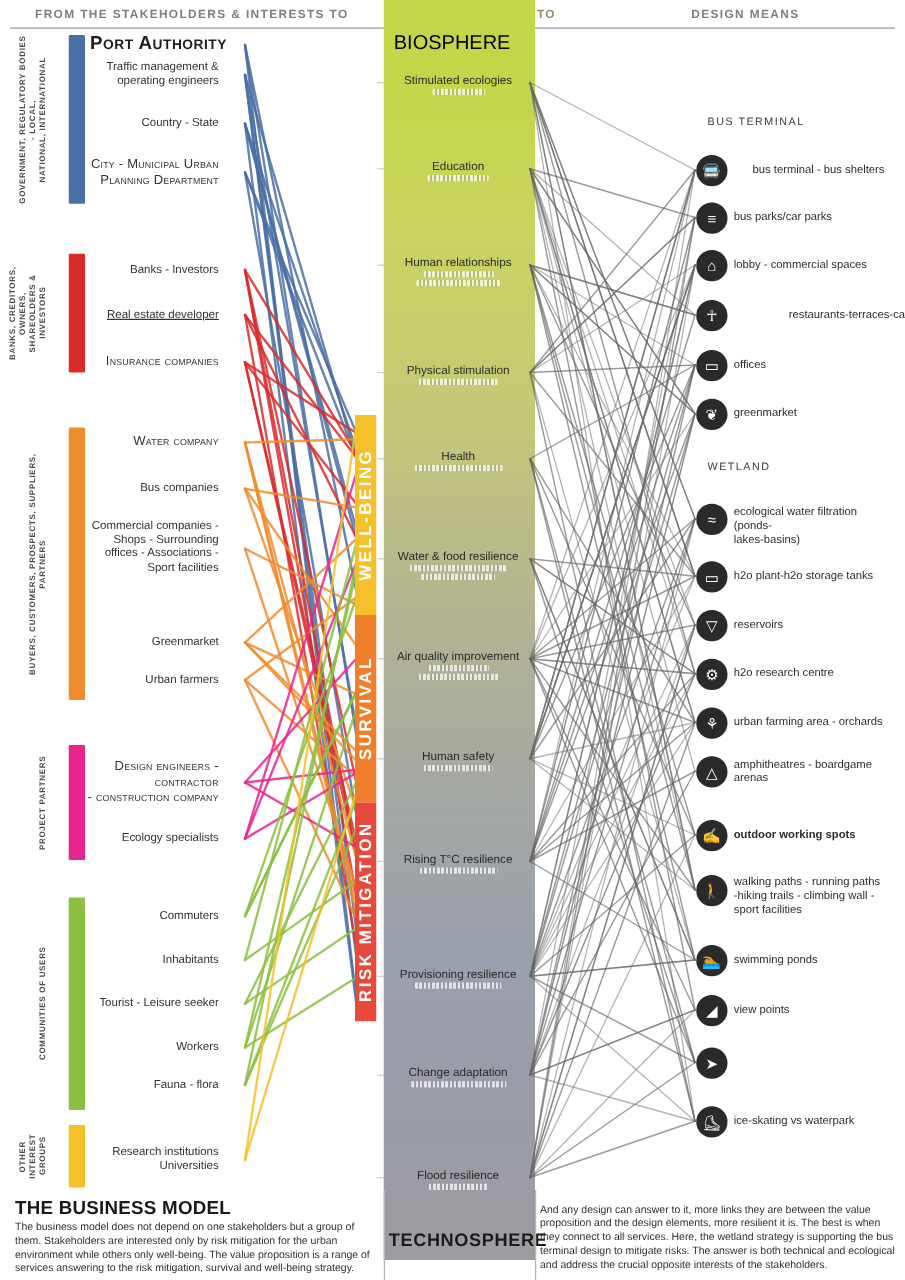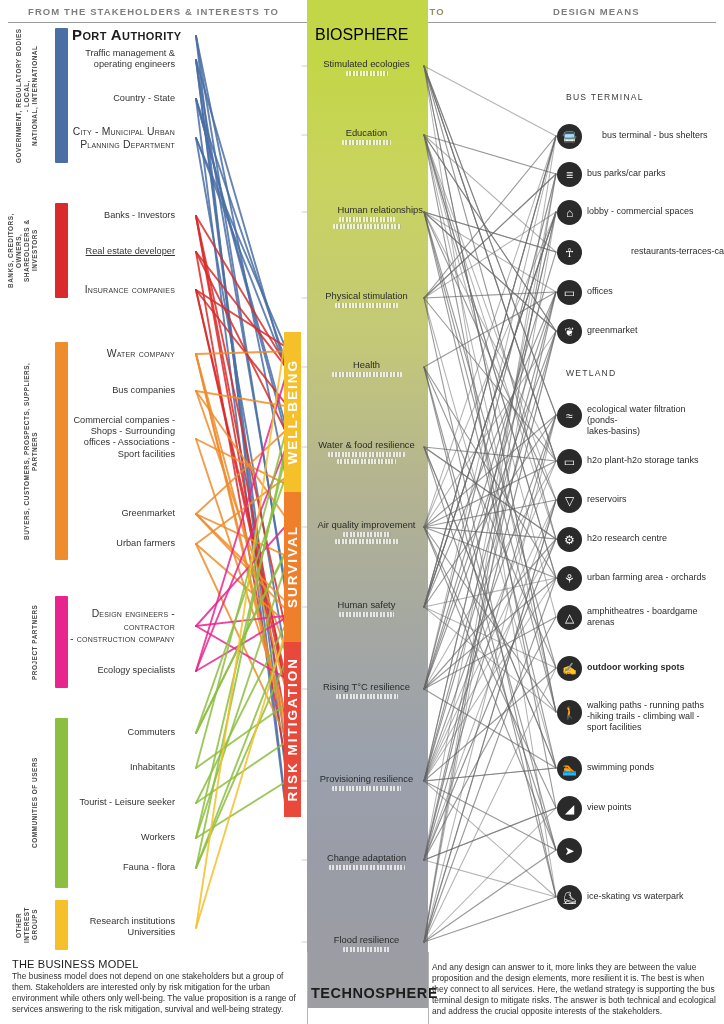--- a/index.html
+++ b/index.html
@@ -102,21 +102,21 @@
   }
   .dm .dlbl {
     font-size: 9px; color: #2c2c2c; line-height: 1.2;
     padding-top: 6px; width: 128px;
   }
   .dm .dlbl.two { padding-top: 1px; }
   .dm .dlbl.three { padding-top: 0px; }
 
   
   #foot-l { position: absolute; left: 12px; top: 958px; width: 292px; }
-  #foot-l .ft-t { font-size: 11px; font-weight: normal; color:#1a1a1a; letter-spacing:.2px; }
+  #foot-l .ft-t { font-size: 15px; font-weight: bold; color:#1a1a1a; letter-spacing:.2px; }
   #foot-l .ft-b { font-size: 8.4px; color: #303030; line-height: 1.32; margin-top: 1px; }
   #foot-r {
     position: absolute; left: 432px; top: 962px; width: 288px;
     font-size: 8.4px; color: #303030; line-height: 1.32;
   }
   .tech-lbl {
     position: absolute; left: 311px; top: 985px;
     font-size: 14.5px; font-weight: bold; color: #1c1c1c; letter-spacing: .5px;
   }
   .vdiv { position:absolute; width:1px; background:#b5b5b5; }
@@ -409,21 +409,21 @@
       <div class="vp-title" style="top: 26px; left: 315px; position: absolute;">BIOSPHERE</div>
       <div class="tech-lbl">TECHNOSPHERE</div>
       <div class="vp-item" style="top: 58px; left: 310px;">
         <div class="lbl">Stimulated ecologies</div>
         <div class="sub" style="width: 42px;"></div>
       </div>
       <div class="vp-item" style="top: 127px; left: 310px;">
         <div class="lbl">Education</div>
         <div class="sub" style="width: 49px;"></div>
       </div>
-      <div class="vp-item" style="top: 204px; left: 310px; text-align: right;">
+      <div class="vp-item" style="top: 204px; left: 310px;">
         <div class="lbl">Human relationships</div>
         <div class="sub" style="width: 56px;"></div>
         <div class="sub2" style="width: 68px;"></div>
       </div>
       <div class="vp-item" style="top: 290px; left: 310px;">
         <div class="lbl">Physical stimulation</div>
         <div class="sub" style="width: 63px;"></div>
       </div>
       <div class="vp-item" style="top: 359px; left: 310px;">
         <div class="lbl">Health</div>

